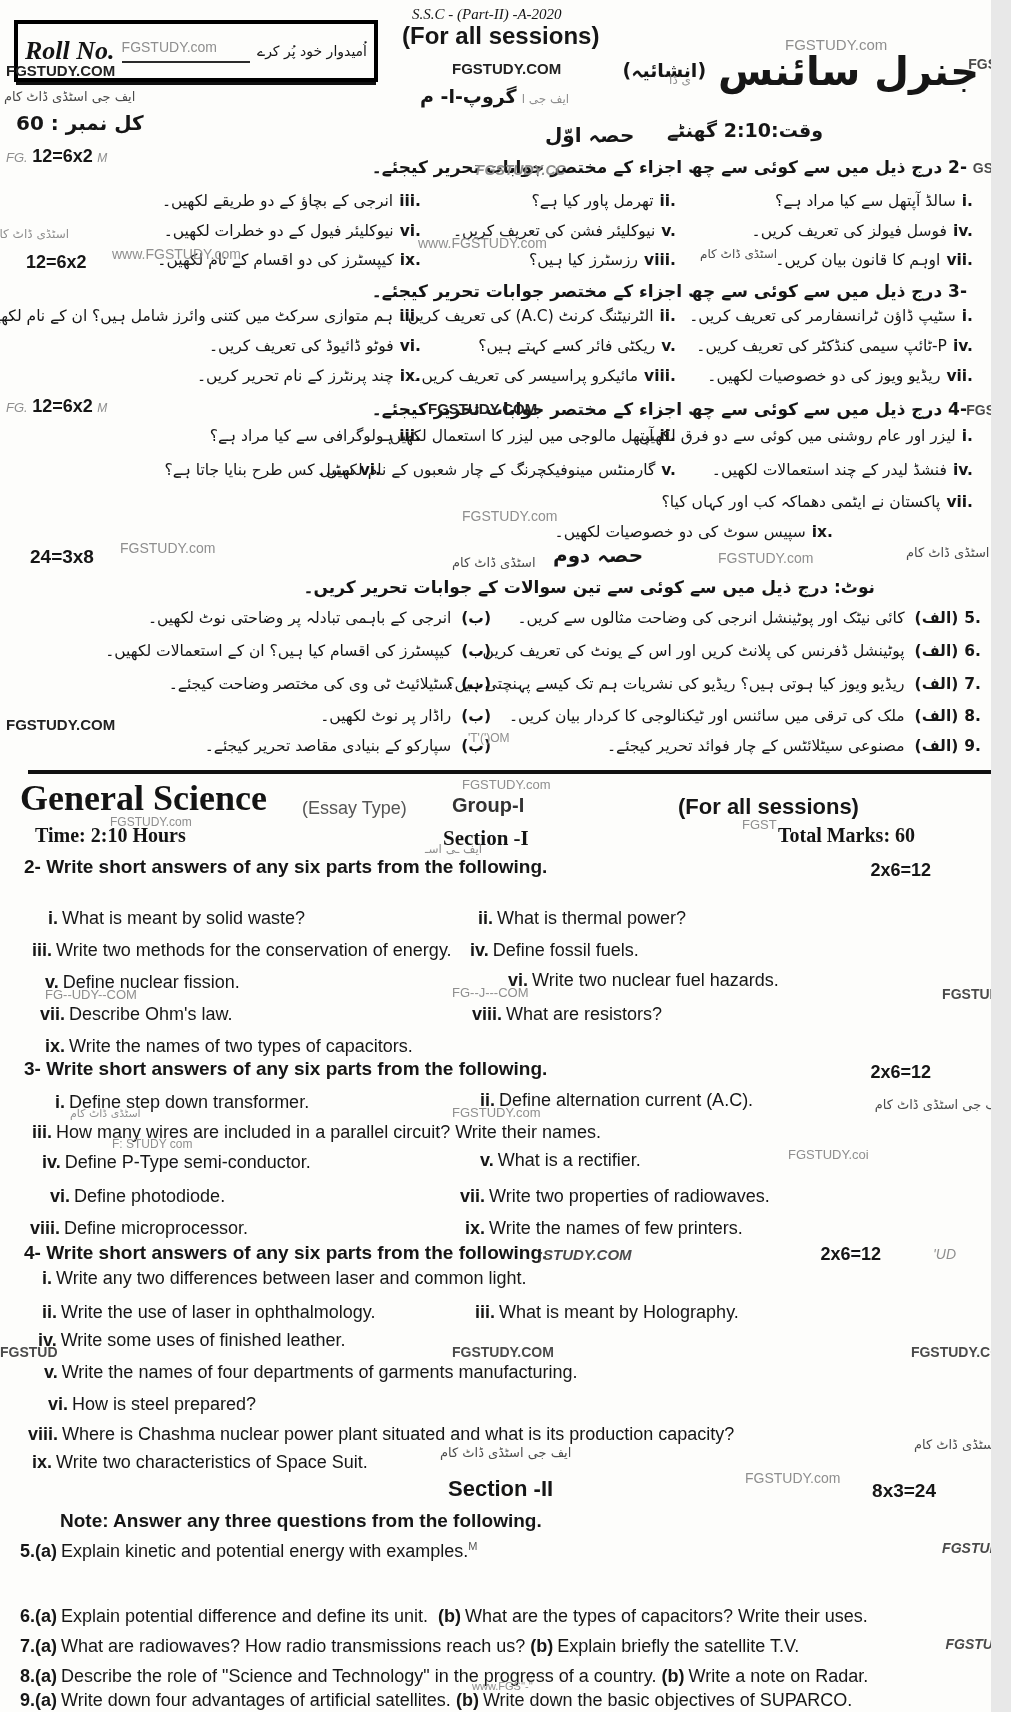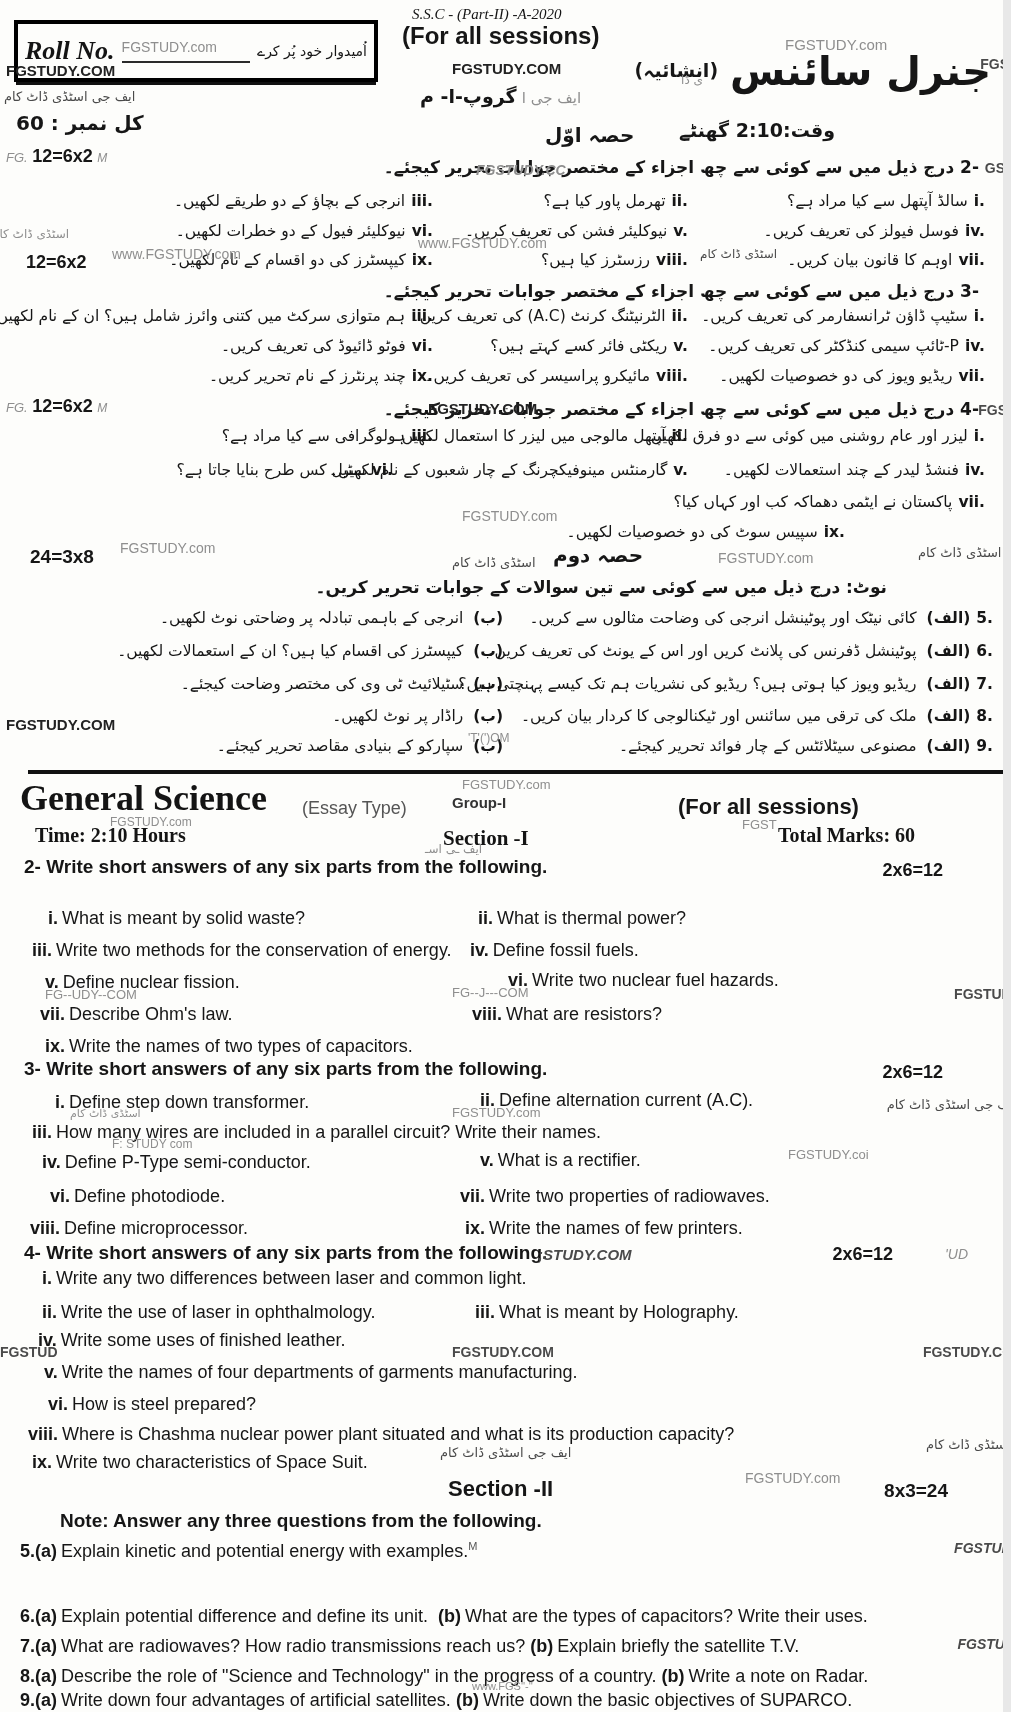--- a/index.html
+++ b/index.html
@@ -1,17 +1,17 @@
 <!DOCTYPE html>
 <html><head>
 <meta charset="utf-8">
 <style>
   html,body{margin:0;padding:0;background:#e8e8e8;}
   #page{position:relative;width:991px;height:1712px;background:#fdfdfb;overflow:hidden;
-        font-family:"Liberation Sans",sans-serif;color:#141414;padding-left:12px;}
+        font-family:"Liberation Sans",sans-serif;color:#141414;}
   .abs{position:absolute;line-height:1.15;white-space:nowrap;}
   .u{direction:rtl;font-family:"DejaVu Sans",sans-serif;color:#161616;}
   .e{font-family:"Liberation Sans",sans-serif;color:#161616;}
   .serif{font-family:"Liberation Serif",serif;}
   .b{font-weight:bold;}
   .i{font-style:italic;}
   .wm{color:#8e8e8e;}
   .wmd{color:#4a4a4a;}
   .up{font-size:15.5px;}
   .uh{font-size:17px;font-weight:bold;}
@@ -41,21 +41,21 @@
 
   <div class="abs e b" style="top:22px;left:402px;font-size:24px">(For all sessions)</div>
   <div class="abs e wm" style="top:36px;left:785px;font-size:15px">FGSTUDY.com</div>
 
   <div class="abs e b" style="top:62px;left:6px;font-size:15px;color:#222">FGSTUDY.COM</div>
   <div class="abs u wmd" style="top:90px;left:4px;font-size:13px">ایف جی اسٹڈی ڈاٹ کام</div>
   <div class="abs u b" style="top:112px;left:16px;font-size:20px">کل نمبر : 60</div>
 
   <div class="abs e b" style="top:60px;left:452px;font-size:15px;color:#222">FGSTUDY.COM</div>
   <div class="abs u" style="top:86px;left:420px">
-    <span class="wm" style="font-size:15px">ایف جی ا</span>
+    <span class="wm" style="font-size:12px">ایف جی ا</span>
     <span class="b" style="font-size:19px">گروپ-ا- م</span>
   </div>
   <div class="abs u b" style="top:124px;left:545px;font-size:20px">حصہ اوّل</div>
 
   <div class="abs u" style="top:48px;right:12px;display:flex;direction:rtl;align-items:center;gap:12px">
     <span class="b" style="font-size:40px">جنرل سائنس</span>
     <span class="b" style="font-size:19px">(انشائیہ)</span>
   </div>
   <div class="abs e b wmd" style="top:56px;right:-6px;font-size:14px">FGS</div>
   <div class="abs u wm" style="top:74px;right:300px;font-size:12px">ی ڈا</div>
@@ -143,21 +143,21 @@
   <div class="abs u up" style="top:738px;right:10px"><span class="num">9.</span><span class="lbl">(الف)</span> <span>مصنوعی سیٹلائٹس کے چار فوائد تحریر کیجئے۔</span></div>
   <div class="abs u up" style="top:738px;right:500px"><span class="lbl">(ب)</span> <span>سپارکو کے بنیادی مقاصد تحریر کیجئے۔</span></div>
   <div class="abs e wm" style="top:732px;left:468px;font-size:12px">'T'(')OM</div>
   <div class="abs e b" style="top:716px;left:6px;font-size:15px;color:#222">FGSTUDY.COM</div>
 
   <div class="abs divider" style="top:770px;left:28px;right:0"></div>
 
   <div class="abs serif b" style="top:778px;left:20px;font-size:36px">General Science</div>
   <div class="abs e" style="top:798px;left:302px;font-size:18px;color:#555">(Essay Type)</div>
   <div class="abs e wm" style="top:778px;left:462px;font-size:13px">FGSTUDY.com</div>
-  <div class="abs e b" style="top:794px;left:452px;font-size:15px;color:#333">Group-I</div>
+  <div class="abs e b" style="top:794px;left:452px;font-size:20px;color:#333">Group-I</div>
   <div class="abs e b" style="top:794px;left:678px;font-size:22px">(For all sessions)</div>
   <div class="abs e wm" style="top:816px;left:110px;font-size:12px">FGSTUDY.com</div>
 
   <div class="abs serif b" style="top:824px;left:35px;font-size:20px">Time: 2:10 Hours</div>
   <div class="abs serif b" style="top:826px;left:443px;font-size:21px">Section -I</div>
   <div class="abs e wm" style="top:818px;left:742px;font-size:13px">FGST</div>
   <div class="abs serif b" style="top:824px;left:778px;font-size:20px">Total Marks: 60</div>
   <div class="abs u wm" style="top:843px;left:425px;font-size:12px">ایف ـی اسـ</div>
 
   <div class="abs e eh" style="top:856px;left:24px">2- Write short answers of any six parts from the following.</div>

